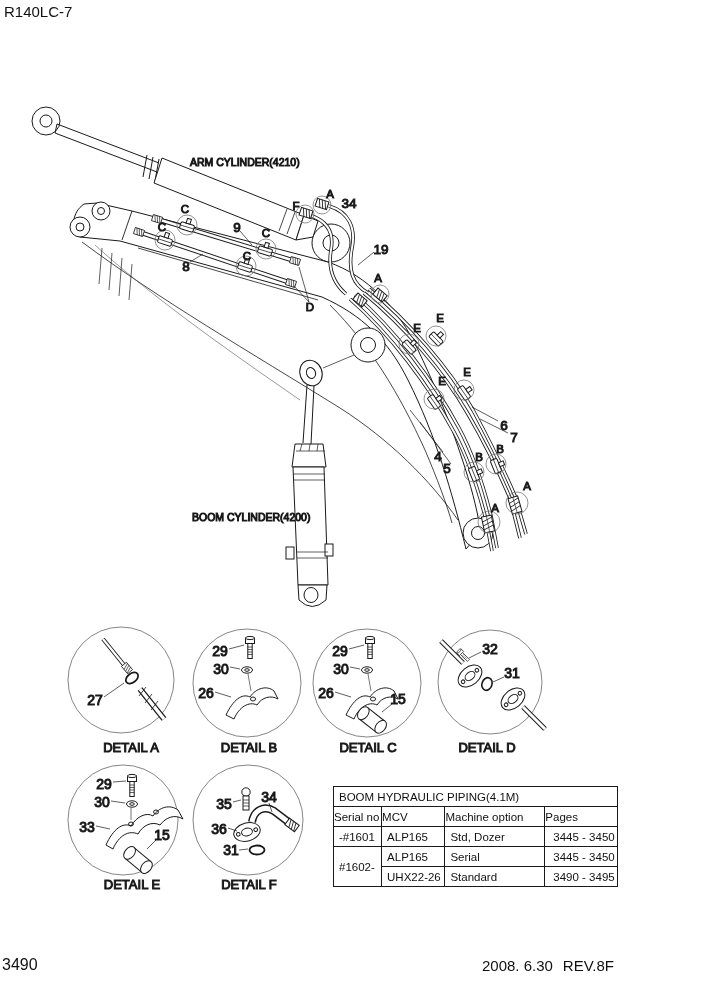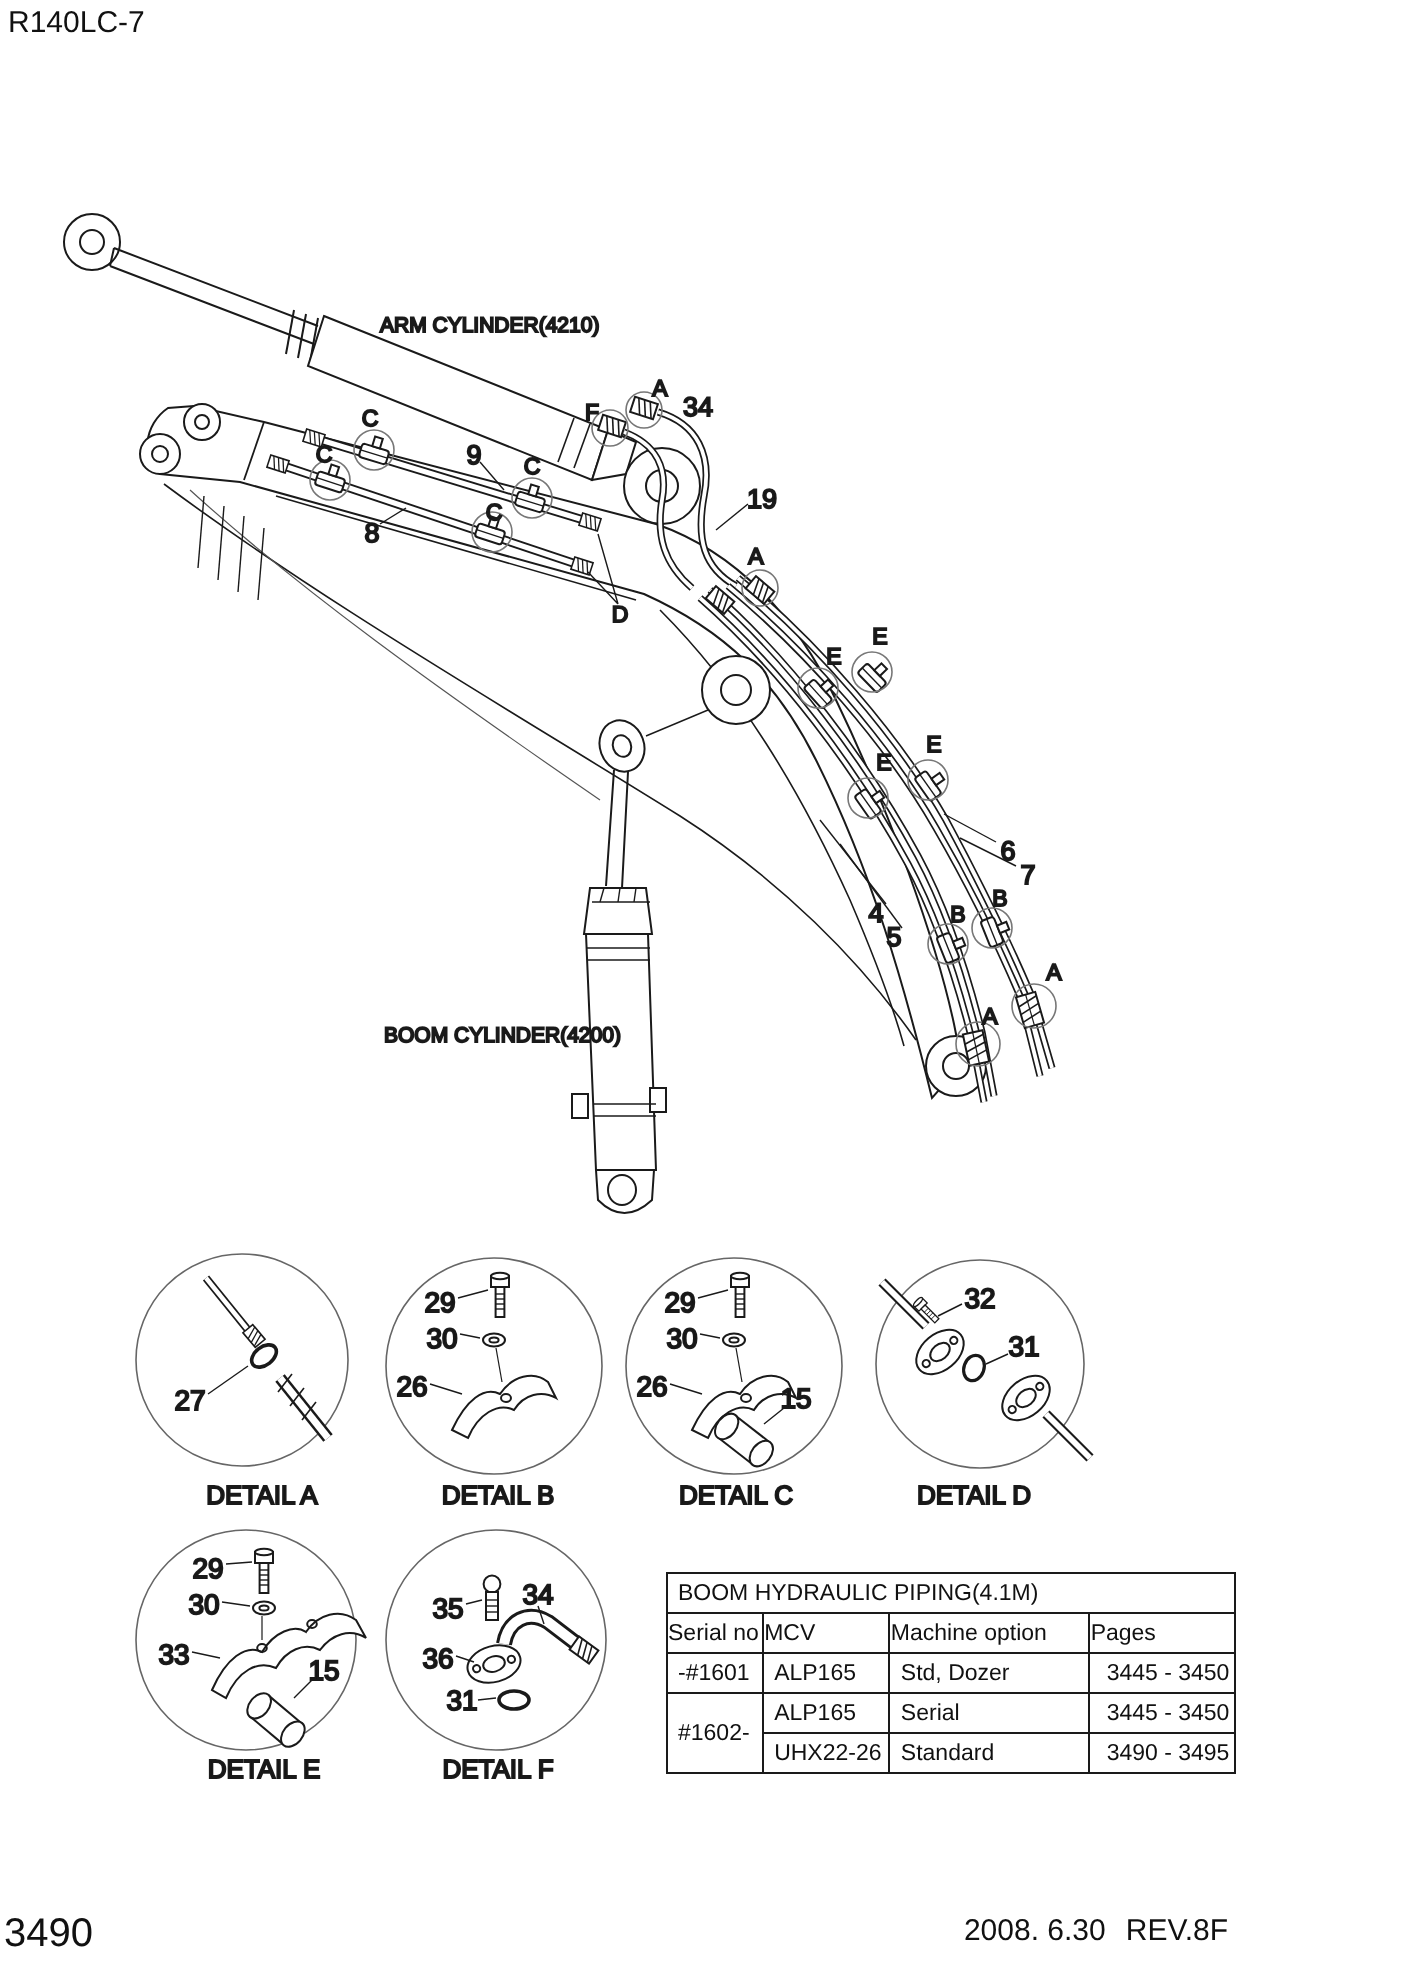--- a/index.html
+++ b/index.html
@@ -1,20 +1,20 @@
 <!DOCTYPE html>
 <html><head>
 <meta charset="utf-8">
 <style>
   html,body{margin:0;padding:0;background:#fff;}
   .page{position:relative;width:618px;height:992px;background:#fff;overflow:hidden;
         font-family:"Liberation Sans",sans-serif;color:#111;}
   .hdr-model{position:absolute;left:4px;top:3px;font-size:15px;}
   .hdr-title{position:absolute;left:186px;top:1px;font-size:18.5px;letter-spacing:.2px;}
-  .ftr-page{position:absolute;left:2px;top:956px;font-size:20px;text-align:center;}
+  .ftr-page{position:absolute;left:2px;top:956px;font-size:16px;text-align:center;}
   .ftr-date{position:absolute;right:4px;top:957px;font-size:15px;}
   .ftr-date span{margin-left:10px;}
   svg.diagram{position:absolute;left:0;top:0;}
   svg text{font-family:"Liberation Sans",sans-serif;fill:#111;}
   .lbl-letter{font-size:11.5px;}
   .lbl-num{font-size:13.5px;}
   .lbl-part{font-size:14px;}
   .lbl-comp{font-size:10.5px;}
   .lbl-title{font-size:13px;}
   table.spec{position:absolute;left:333px;top:786px;border-collapse:collapse;

